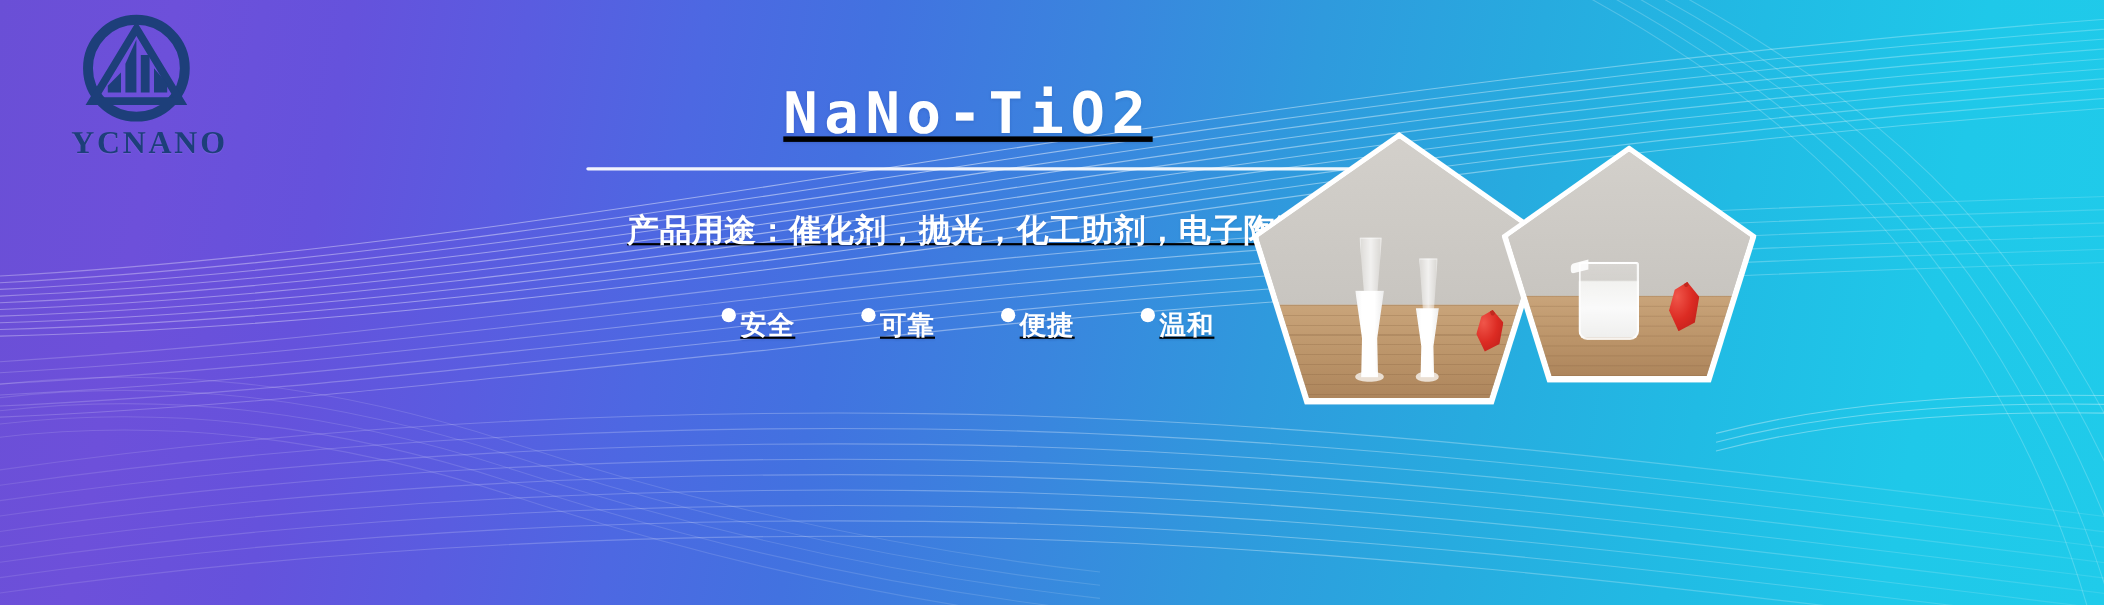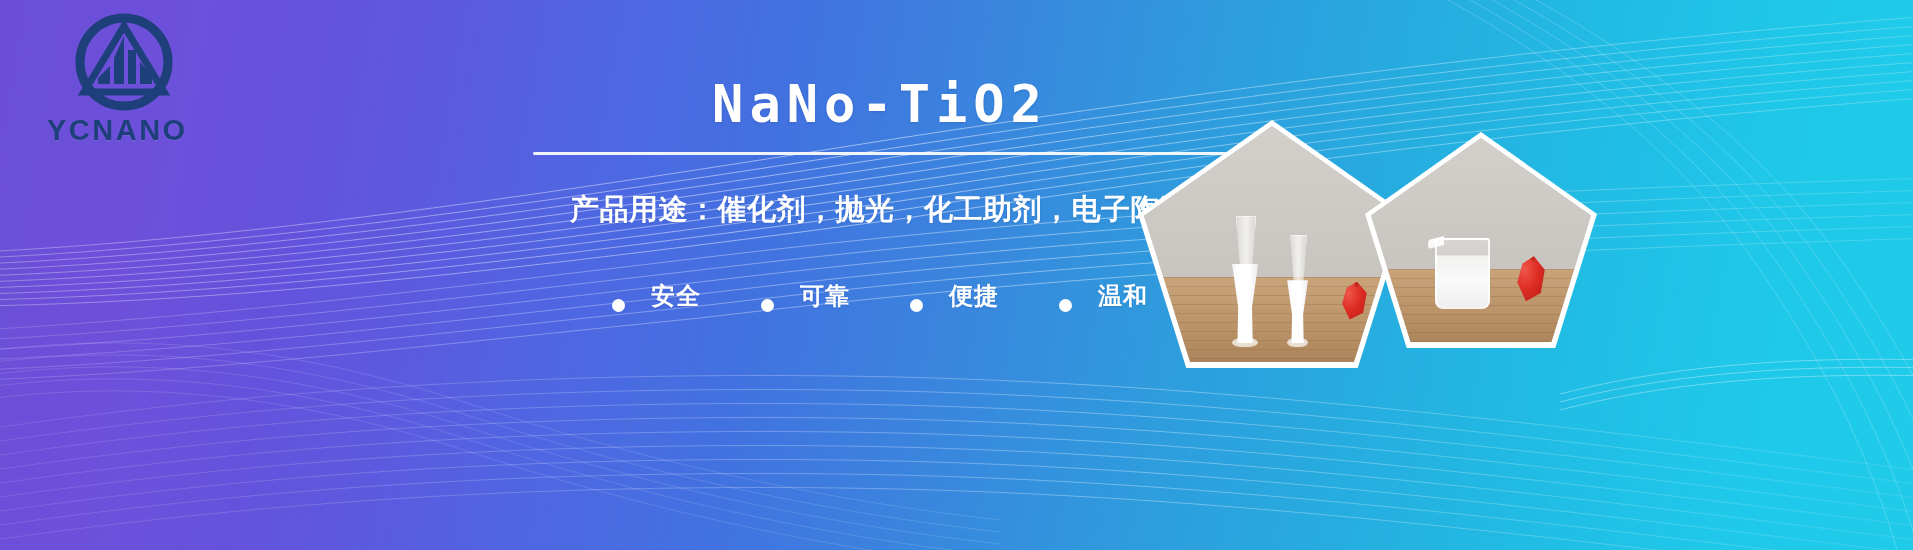--- a/index.html
+++ b/index.html
@@ -29,35 +29,35 @@
   .waves svg{position:absolute;inset:0;width:100%;height:100%;}
 
   
   #logo{
     position:absolute;left:47px;top:10px;
     width:160px;height:145px;
   }
   #logo .mark{position:absolute;left:17px;top:0;width:120px;height:108px;}
   #logo .wordmark{
     position:absolute;left:0;top:104px;width:160px;
-    text-align:left;
+    text-align:right;
     color:#1d3f7a;
     font-size:29px;
     font-weight:700;
     letter-spacing:2.5px;
-    font-family:Liberation Sans, sans-serif;
+    font-family:Liberation Serif, serif;
     text-shadow:0 1px 1px rgba(255,255,255,.10);
   }
 
   
   #content{
     position:absolute;
     left:430px;top:0;width:900px;height:500px;
     display:flex;flex-direction:column;
-    align-items:center;justify-content:flex-start;
+    align-items:center;justify-content:flex-start;text-decoration:underline;
   }
   #title{
     margin-top:78px;
     color:#ffffff;
     font-size:52px;
     font-weight:700;
     letter-spacing:6px;
     font-family:"DejaVu Sans Mono","Liberation Mono",monospace;
     line-height:1;
     white-space:nowrap;
@@ -84,21 +84,21 @@
   }
   #usage .line{display:block;white-space:nowrap;}
 
   #features{
     margin-top:48px;
     display:flex;
     align-items:center;
     gap:60px;
   }
   .feature{
-    display:flex;align-items:flex-end;gap:26px;
+    display:flex;align-items:flex-start;gap:4px;
     color:#ffffff;
     font-size:24px;
     font-weight:700;
     letter-spacing:1px;
     font-family:"DejaVu Sans","Liberation Sans",sans-serif;
     text-shadow:0 1px 2px rgba(20,50,120,.18);
     white-space:nowrap;
   }
   .feature .dot{
     width:13px;height:13px;border-radius:50%;

